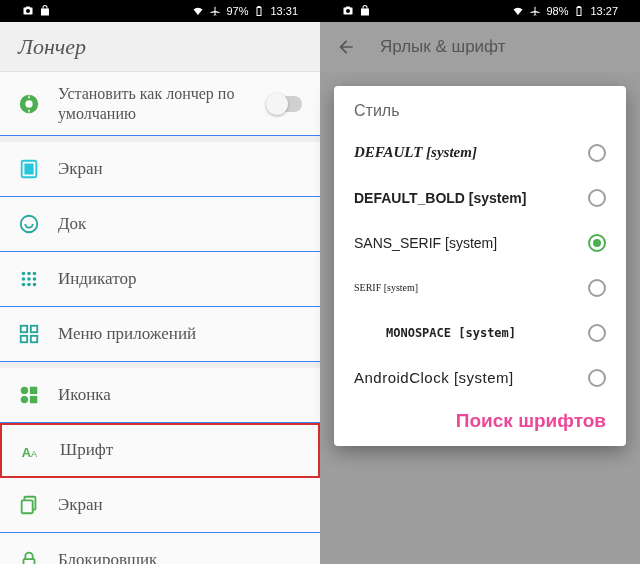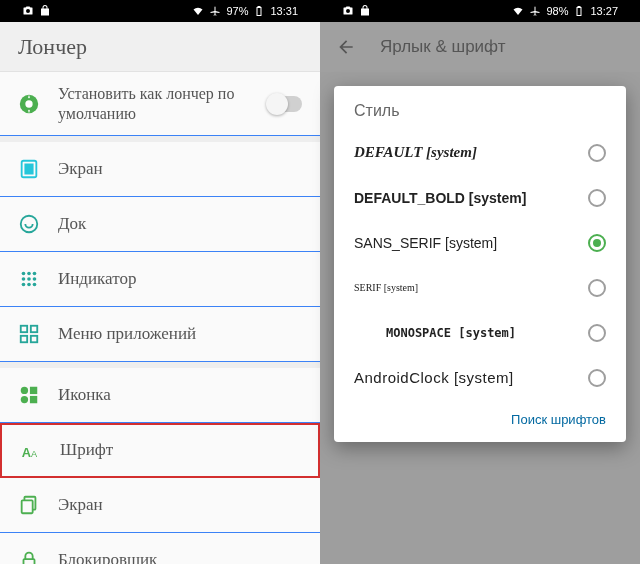--- a/index.html
+++ b/index.html
@@ -34,20 +34,21 @@
   .status-right { display:flex; gap:5px; align-items:center;}
   .ico { width:12px; height:12px; display:inline-flex; align-items:center; justify-content:center;}
   .ico svg { width:100%; height:100%; fill:#fff; }
   
   .titlebar-left {
     height: 50px;
     background: #f0f0f0;
     display:flex; align-items:center;
     padding: 0 18px;
     border-bottom: 1px solid #e2e2e2;
+    font-style: italic;
   }
   .titlebar-left .title {
     font-family: cursive;
     font-size: 22px;
     color: #555;
   }
   
   .settings-list {
     flex:1;
     background:#fafafa;
@@ -125,23 +126,23 @@
     width:18px; height:18px; border:2px solid #9e9e9e; border-radius:50%;
     display:flex; align-items:center; justify-content:center;
   }
   .radio.selected { border-color:#4caf50; }
   .radio.selected::after { content:''; width:8px; height:8px; border-radius:50%; background:#4caf50;}
   .dialog-footer {
     padding: 10px 20px 6px;
     text-align:right;
   }
   .dialog-footer .link {
-    color:#0369a1;
-    font-size:13px;
-    font-weight:400;
+    color:#ec4899;
+    font-size:19px;
+    font-weight:700;
   }
   
   .f-default { font-family: 'Brush Script MT', cursive; font-style:italic; font-size:15px;}
   .f-bold { font-family: sans-serif; font-weight:900; font-size:14px;}
   .f-sans { font-family: sans-serif; font-weight:400; font-size:14px;}
   .f-serif { font-family: serif; font-weight:400; font-size:10px;}
   .f-mono { font-family: monospace; font-weight:700; font-size:12px;margin-left:32px;}
   .f-clock { font-family: sans-serif; font-weight:400; font-size:15px; letter-spacing:0.5px;}
 </style>
 </head>

